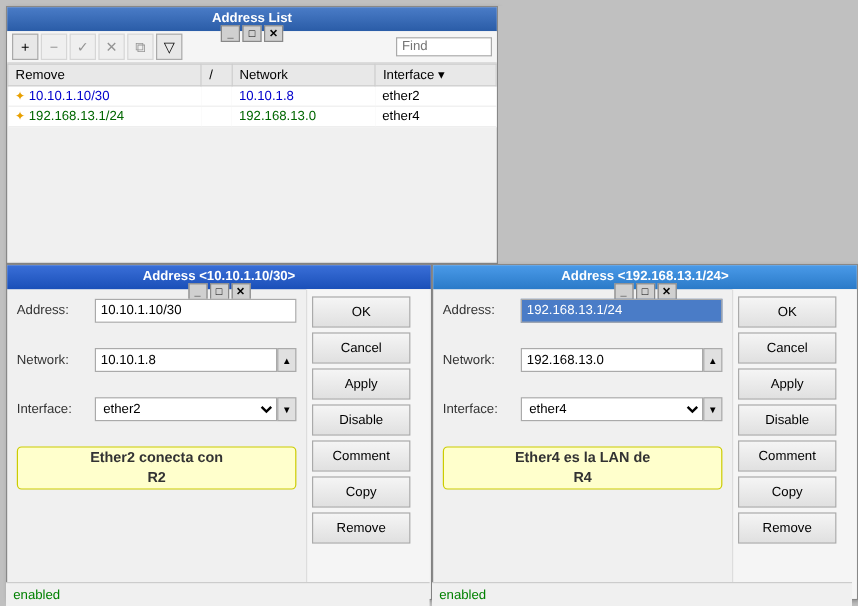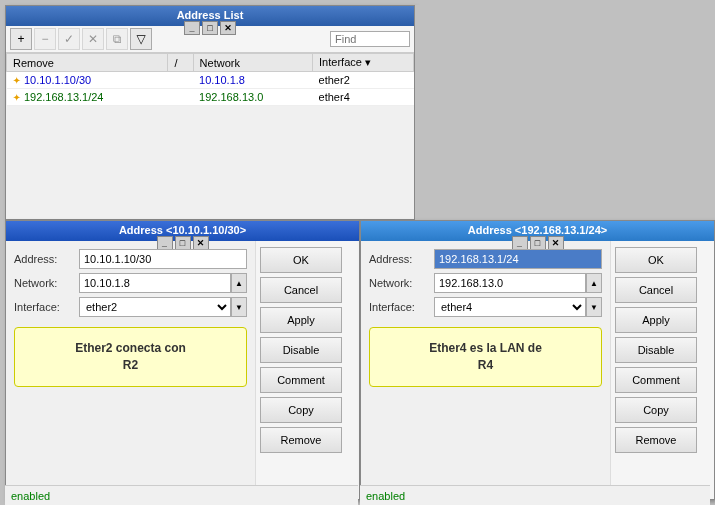--- a/index.html
+++ b/index.html
@@ -164,21 +164,21 @@
     }
 
     .dialog-fields {
       flex: 1;
       padding: 8px;
     }
 
     .field-row {
       display: flex;
       align-items: center;
-      margin-bottom: 4px;
+      margin-bottom: 21px;
     }
 
     .field-label {
       width: 65px;
       font-size: 11px;
       color: #333;
     }
 
     .field-input {
       flex: 1;
@@ -243,21 +243,21 @@
       display: flex;
       align-items: center;
       justify-content: center;
       font-size: 8px;
     }
 
     .tooltip-box {
       background: #ffffcc;
       border: 1px solid #cccc00;
       border-radius: 4px;
-      padding: 12px 12px;
+      padding: 0 12px;
       font-size: 12px;
       font-weight: bold;
       color: #333;
       text-align: center;
       margin-top: 10px;
       line-height: 1.4;
     }
 
     .dialog-buttons {
       width: 105px;

